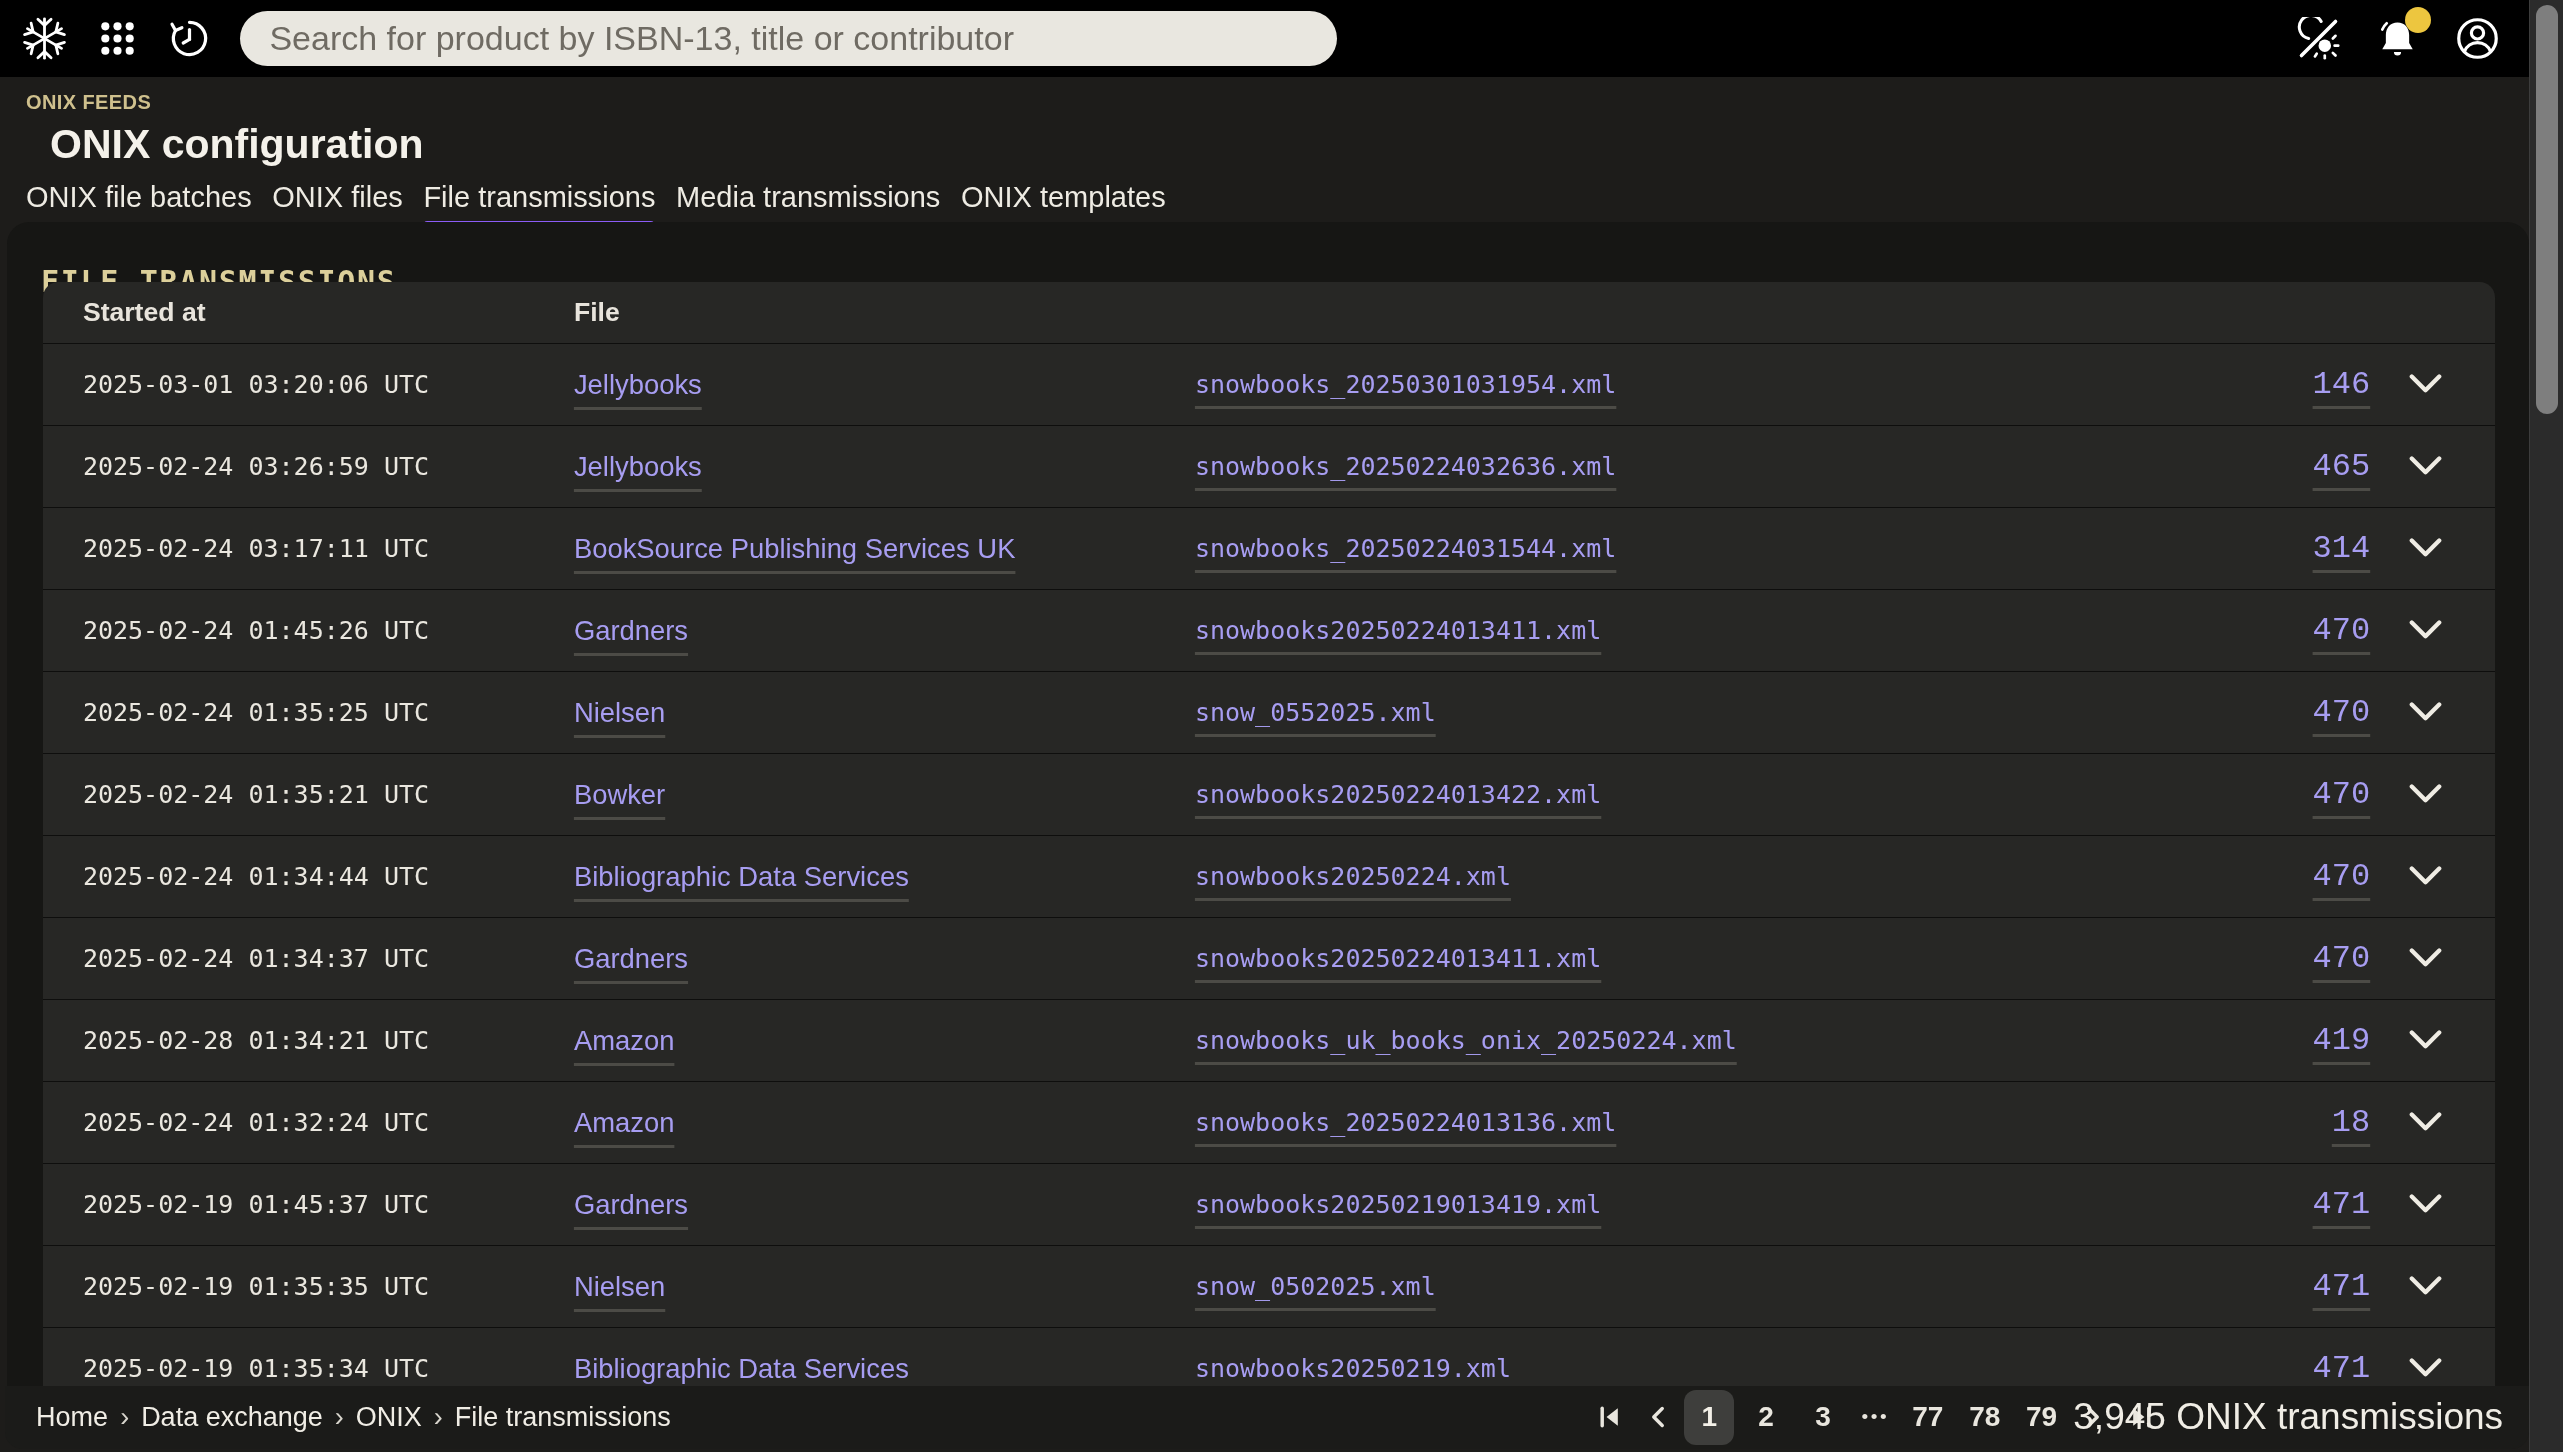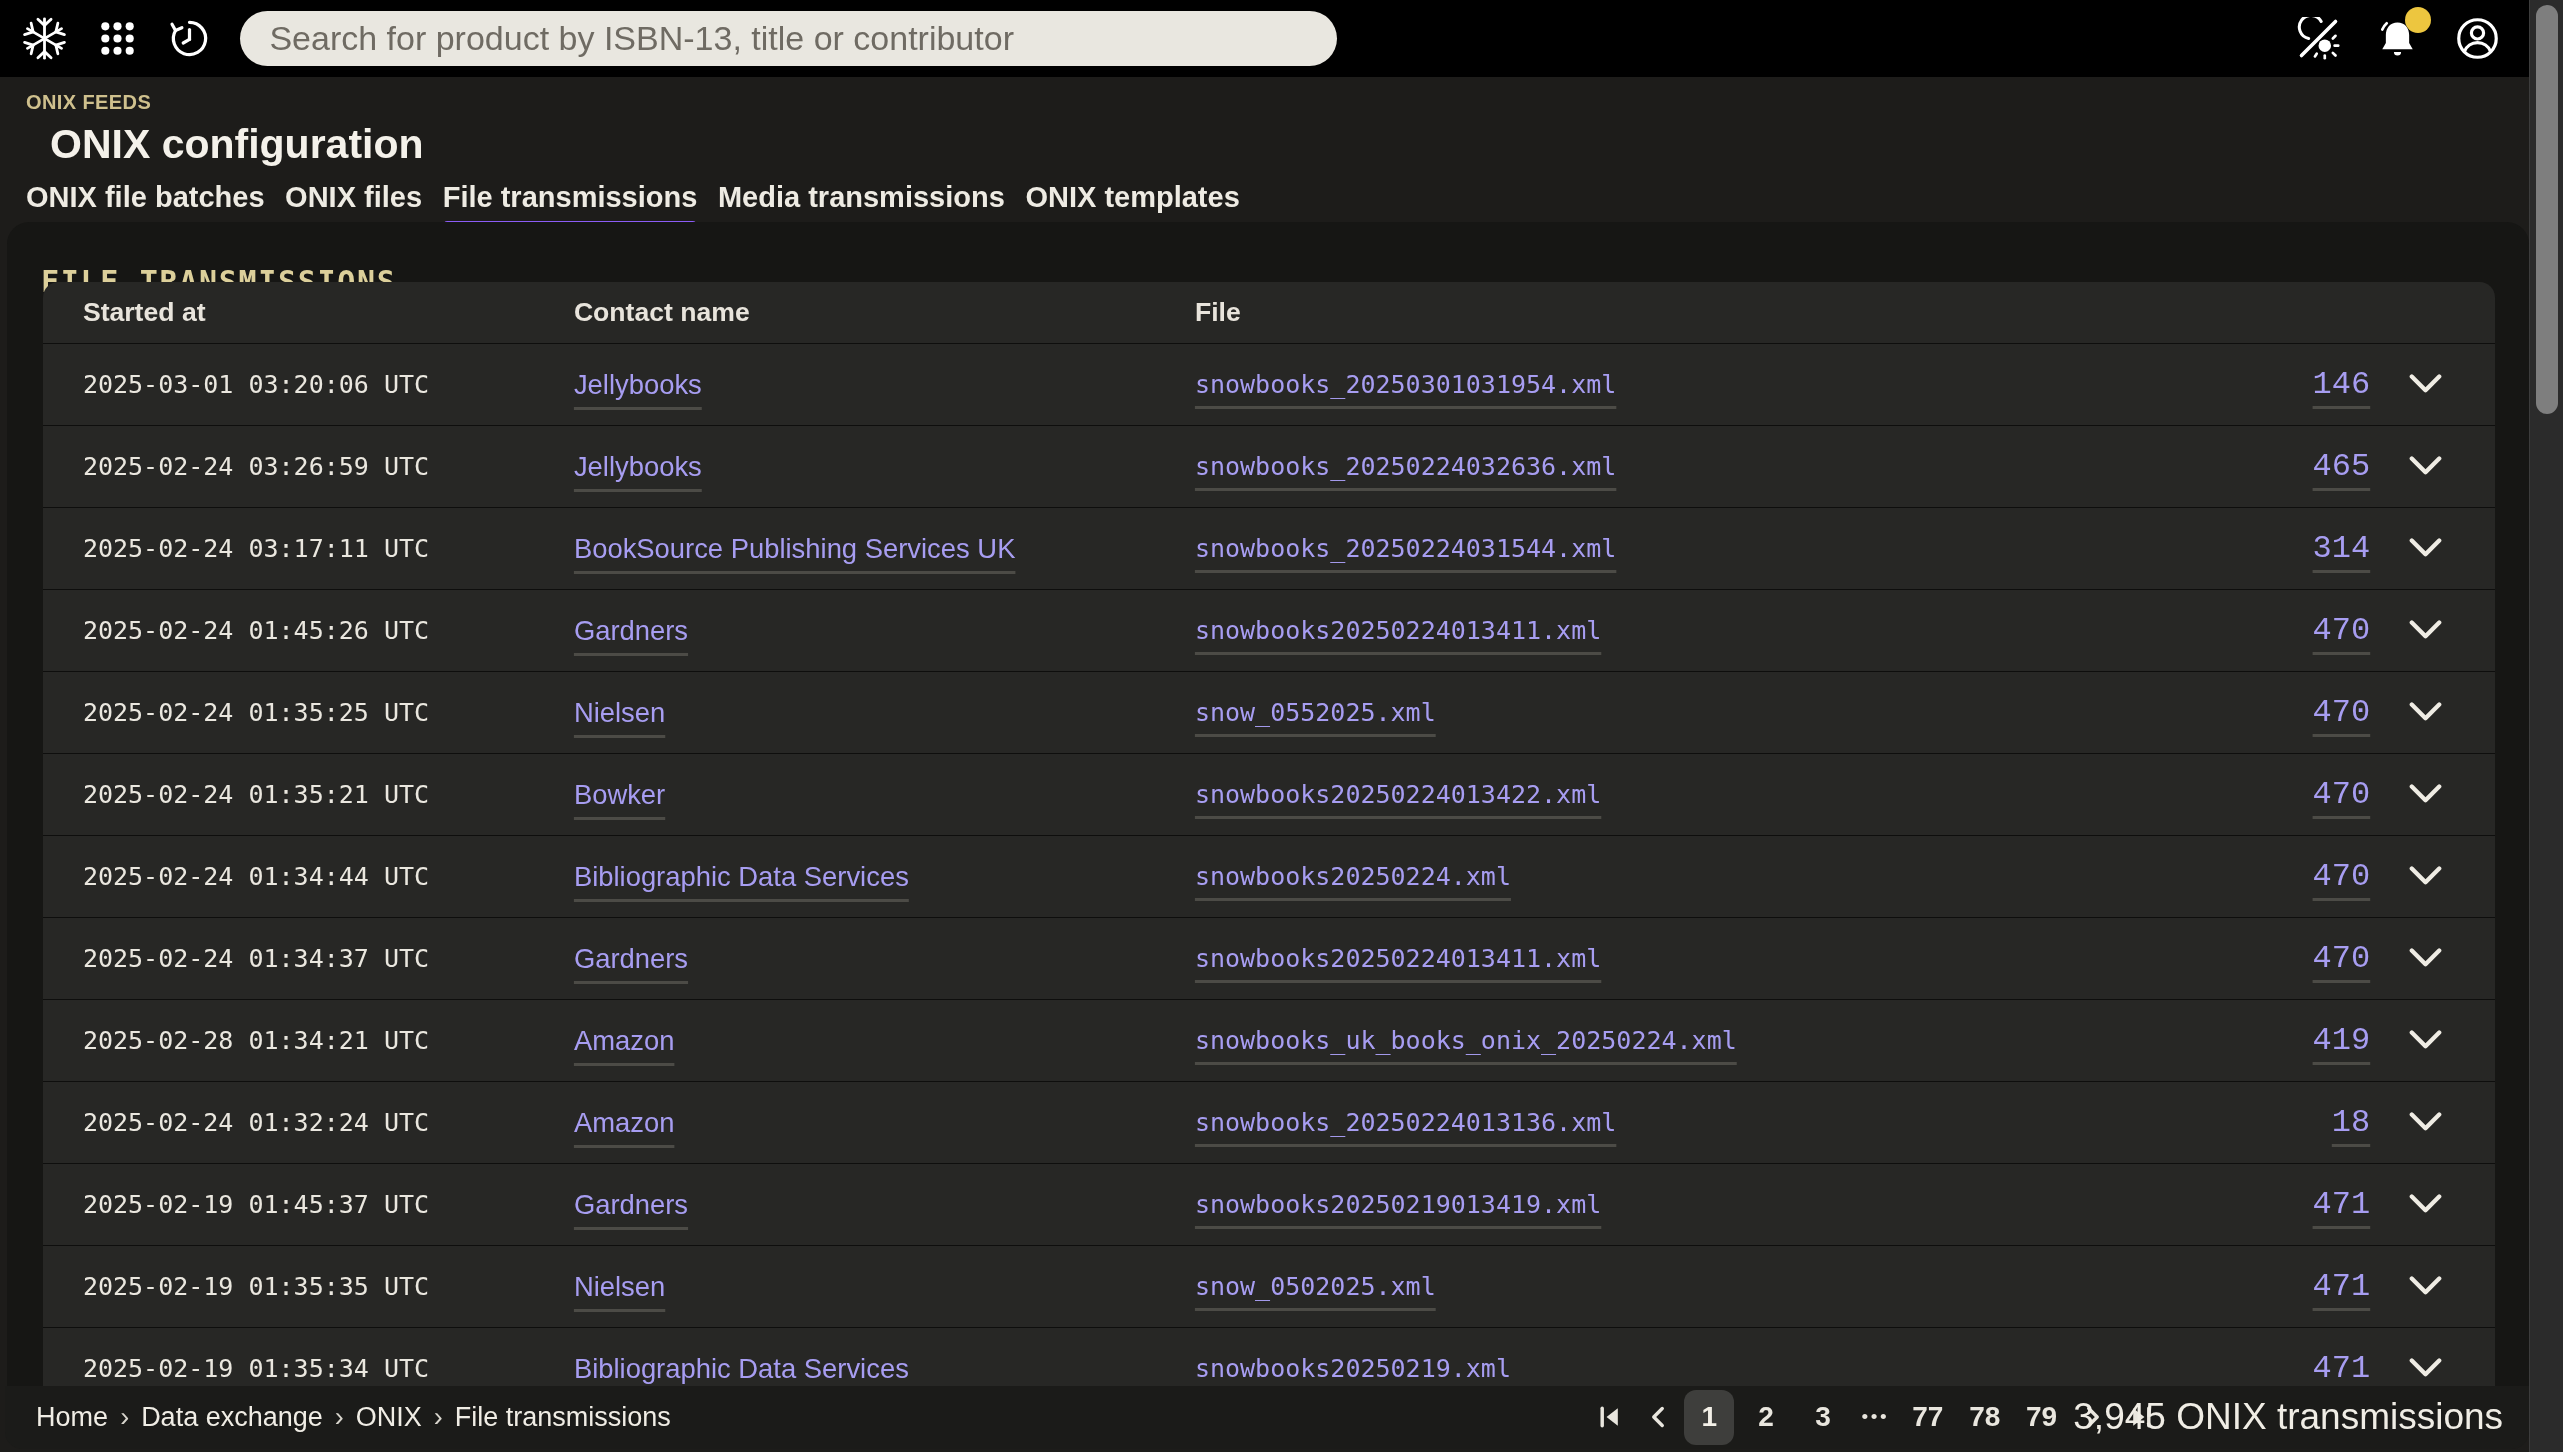--- a/index.html
+++ b/index.html
@@ -19,21 +19,21 @@
   .search-pill input::placeholder{color:#6f6b63;opacity:1;}
   .topbar-right{margin-left:auto;margin-right:29px;display:flex;align-items:center;gap:36px;}
   .bell-wrap{position:relative;}
   .badge-dot{position:absolute;top:-10.3px;right:-12px;width:26px;height:26px;border-radius:50%;background:#edc63f;}
 
   
   .page-header{position:absolute;top:77px;left:0;width:2529px;height:145px;padding-left:26px;}
   .eyebrow{margin-top:13.7px;font-size:20px;font-weight:600;letter-spacing:0.4px;color:#cfc08d;}
   .page-title{margin-top:6.9px;font-size:41px;font-weight:700;color:#f4f1ea;margin-left:24px;}
   .tabs{margin-top:13.7px;display:flex;gap:20.6px;}
-  .tab{font-size:29px;font-weight:700;color:#eeebe3;cursor:pointer;display:flex;flex-direction:column;}
+  .tab{font-size:29px;font-weight:400;color:#eeebe3;cursor:pointer;display:flex;flex-direction:column;}
   .tab-underline{height:8.6px;width:100%;border-radius:4.3px;margin-top:6.9px;background:transparent;}
   .tab.active .tab-underline{background:#8b5cf6;}
 
   
   .main-panel{position:absolute;top:222px;left:6.9px;width:2522px;height:1227px;background:#161614;
     border-radius:22px 22px 19px 19px;overflow:hidden;}
   .section-title{position:absolute;top:17px;left:34px;font-family:"DejaVu Sans Mono",monospace;
     font-size:30px;font-weight:700;letter-spacing:1.7px;color:#dccf9a;}
 
   .table-card{position:absolute;top:60px;left:36px;width:2452px;height:1167px;
@@ -180,21 +180,20 @@
       </div>
     </nav>
   </div>
 
   <div class="main-panel">
     <h2 class="section-title">FILE TRANSMISSIONS</h2>
 
     <div class="table-card">
       <div class="thead">
         <span>Started at</span>
-        <span>Contact name</span>
         <span>File</span>
         <span></span>
       </div>
 
       <div class="trow">
         <span class="ts">2025-03-01 03:20:06 UTC</span>
         <a class="link contact">Jellybooks</a>
         <a class="link file">snowbooks_20250301031954.xml</a>
         <a class="link num">146</a>
         <button class="chev">

